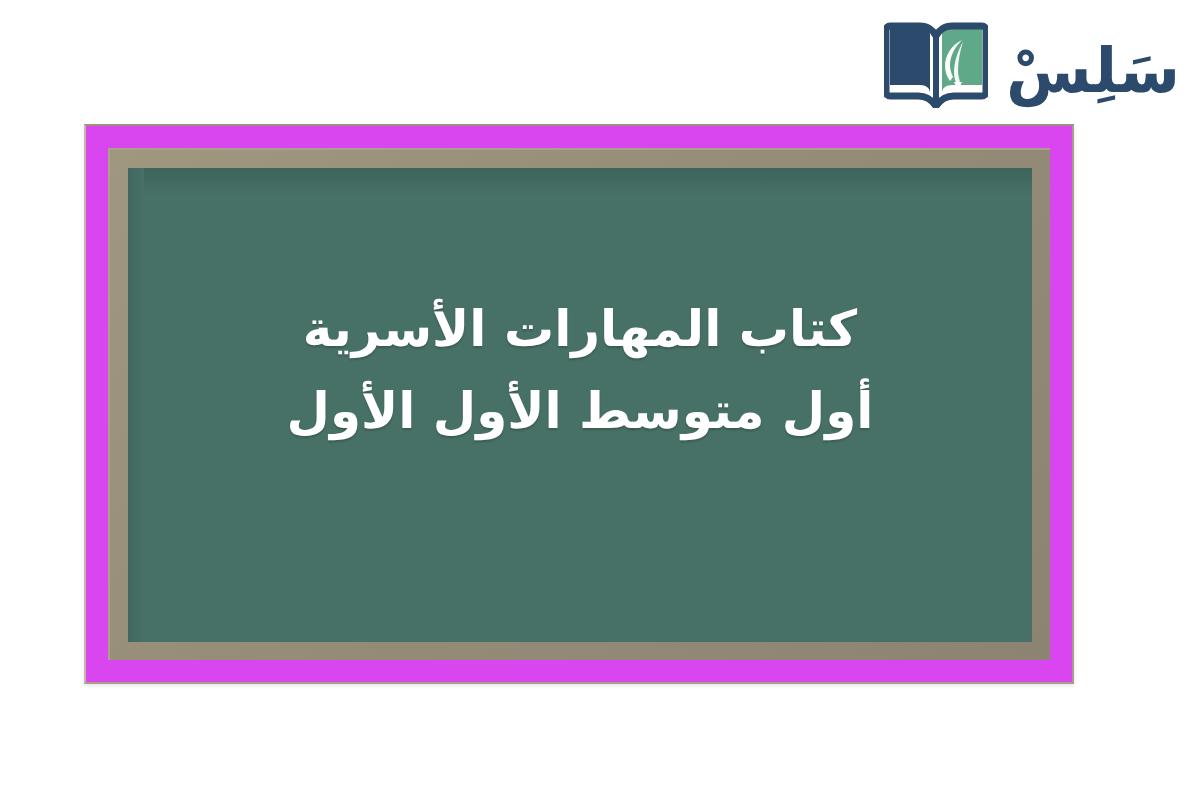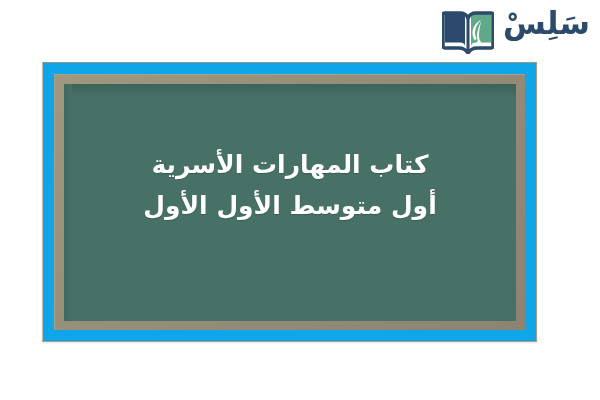--- a/index.html
+++ b/index.html
@@ -15,21 +15,21 @@
     position: relative;
   }
 
   
   #brand {
     position: absolute;
     top: 8px;
     right: 10px;
     display: flex;
     flex-direction: row;
-    align-items: flex-start;
+    align-items: flex-end;
     gap: 9px;
     direction: rtl;
   }
   #brand-wordmark {
     font-family: "DejaVu Sans", "Liberation Sans", sans-serif;
     font-size: 31px;
     font-weight: 700;
     color: #2c4a6b;
     line-height: 1;
     letter-spacing: 0;
@@ -46,21 +46,21 @@
   }
 
   
   #board-wrap {
     position: absolute;
     left: 42px;
     top: 62px;
     width: 495px;
     height: 280px;
     box-sizing: border-box;
-    background: #0ea5e9;
+    background: #d946ef;
     border-top: 1px solid #9d927d;
     border-left: 1px solid #c4baa7;
     border-right: 1px solid #a79d89;
     border-bottom: 1px solid #a79d89;
     padding: 11px;
     box-shadow: 0 1px 2px rgba(0,0,0,0.10);
   }
   #board-inner-frame {
     width: 100%;
     height: 100%;

